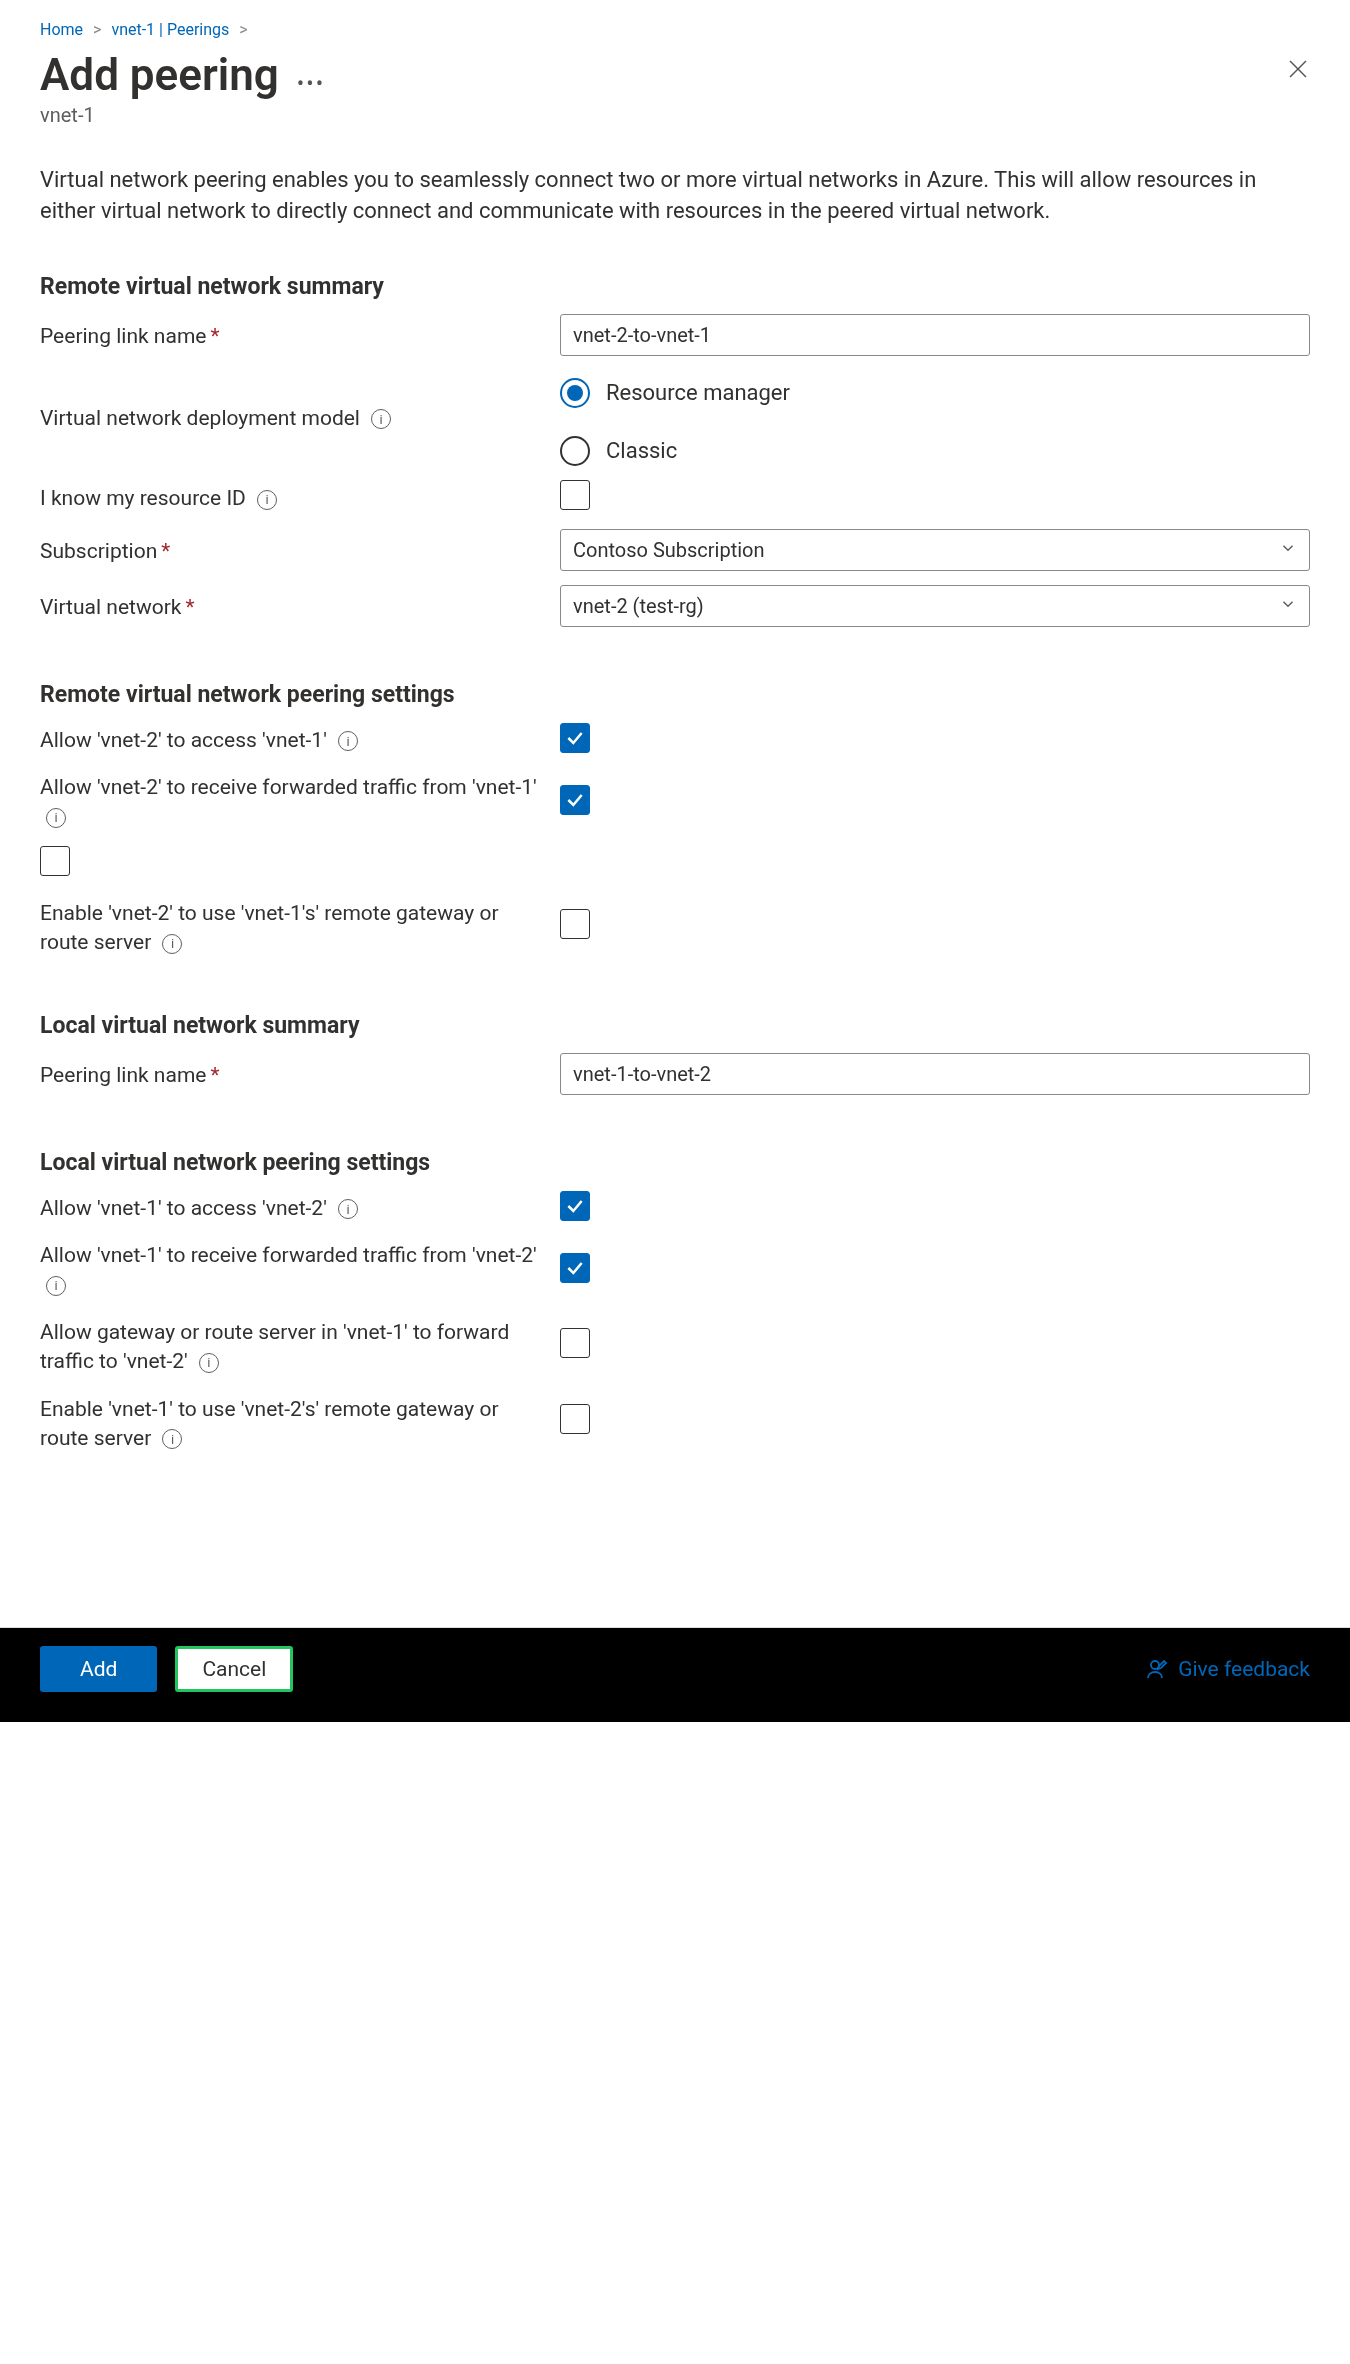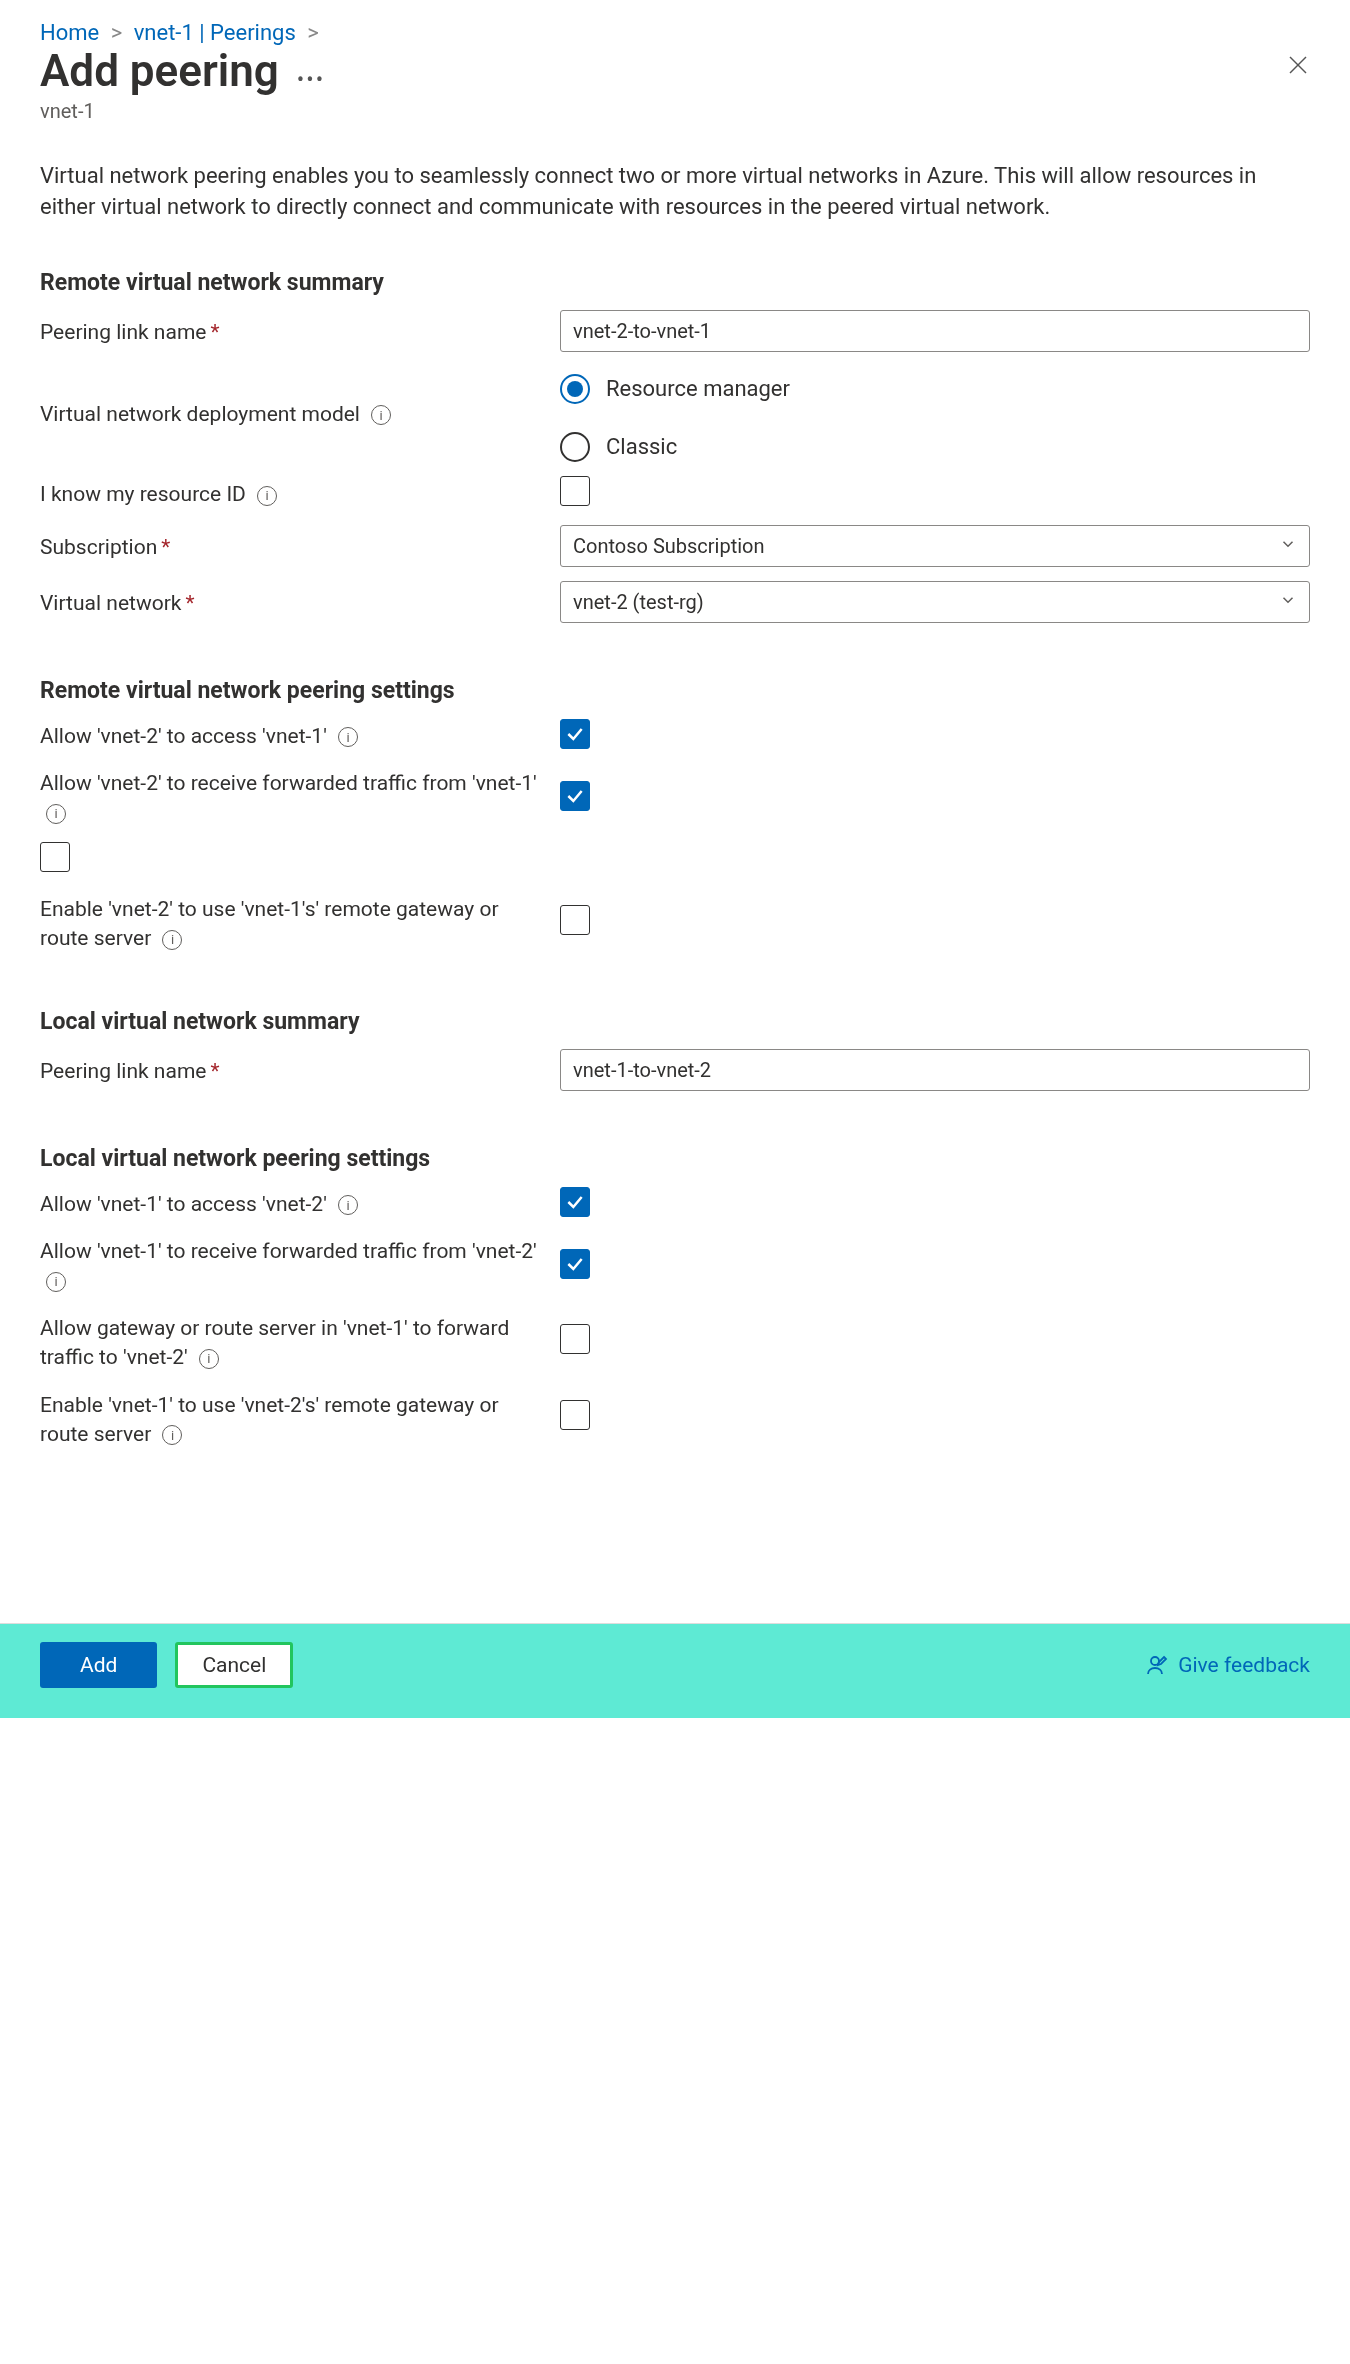--- a/index.html
+++ b/index.html
@@ -9,21 +9,22 @@
     font-size: 21px;
     color: #323130;
     background: #fff;
     width: 1350px;
   }
   .page {
     padding: 20px 40px 120px 40px;
   }
   
   .breadcrumb {
-    font-size: 22px;
+    font-size: 16px;
+    margin-bottom: 10px;
   }
   .breadcrumb a { color: #0067b8; text-decoration: none; }
   .breadcrumb .sep { color: #888; margin: 0 6px; }
   
   .header-row {
     display: flex; align-items: flex-start; justify-content: space-between;
   }
   h1.title {
     font-size: 44px; font-weight: 600; margin: 0 0 2px 0;
   }
@@ -105,21 +106,21 @@
     background: #0067b8; border-color: #0067b8;
   }
   .checkbox.checked svg { stroke: #fff; width: 20px; height: 20px; }
   
   .footer {
     position: relative;
     border-top: 1px solid #ddd;
     margin-top: 40px;
     padding: 18px 40px 30px 40px;
     display: flex; align-items: center; justify-content: space-between;
-    background: #5eead4;
+    background: #000000;
   }
   .footer-buttons { display: flex; gap: 18px; }
   button.primary {
     background: #0067b8; color: #fff; border: none;
     font-size: 21px; padding: 8px 40px; border-radius: 3px; cursor: pointer;
     font-family: inherit;
   }
   button.secondary {
     background: #fff; color: #323130; border: 3px solid #22c55e;
     font-size: 21px; padding: 8px 24px; border-radius: 3px; cursor: pointer;

